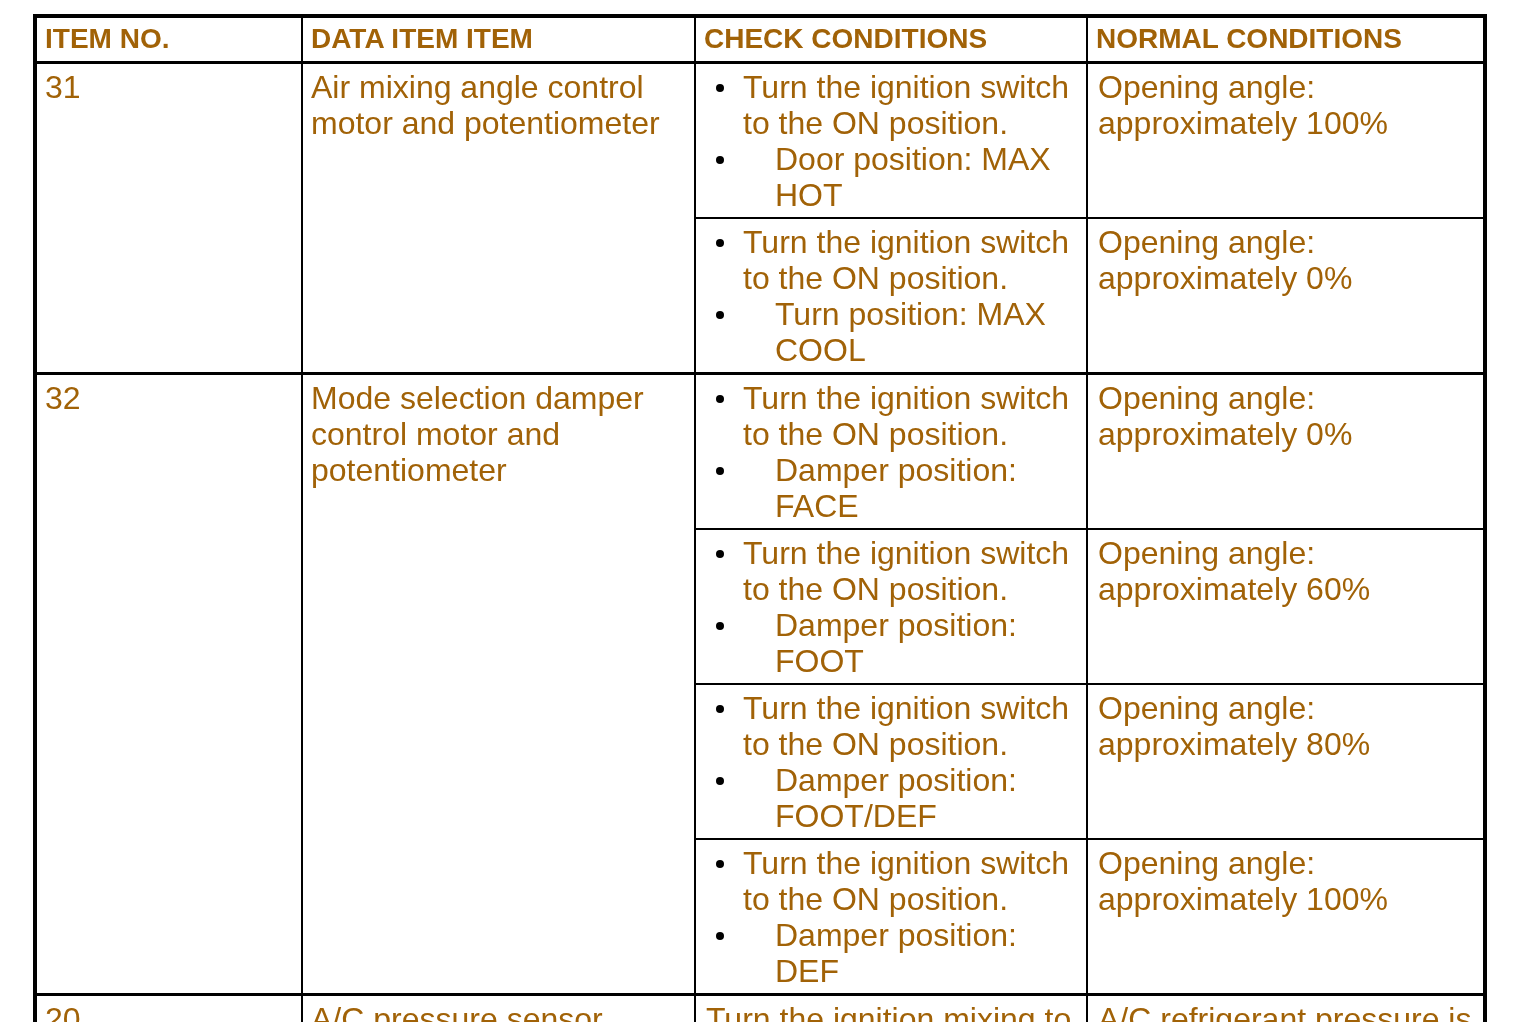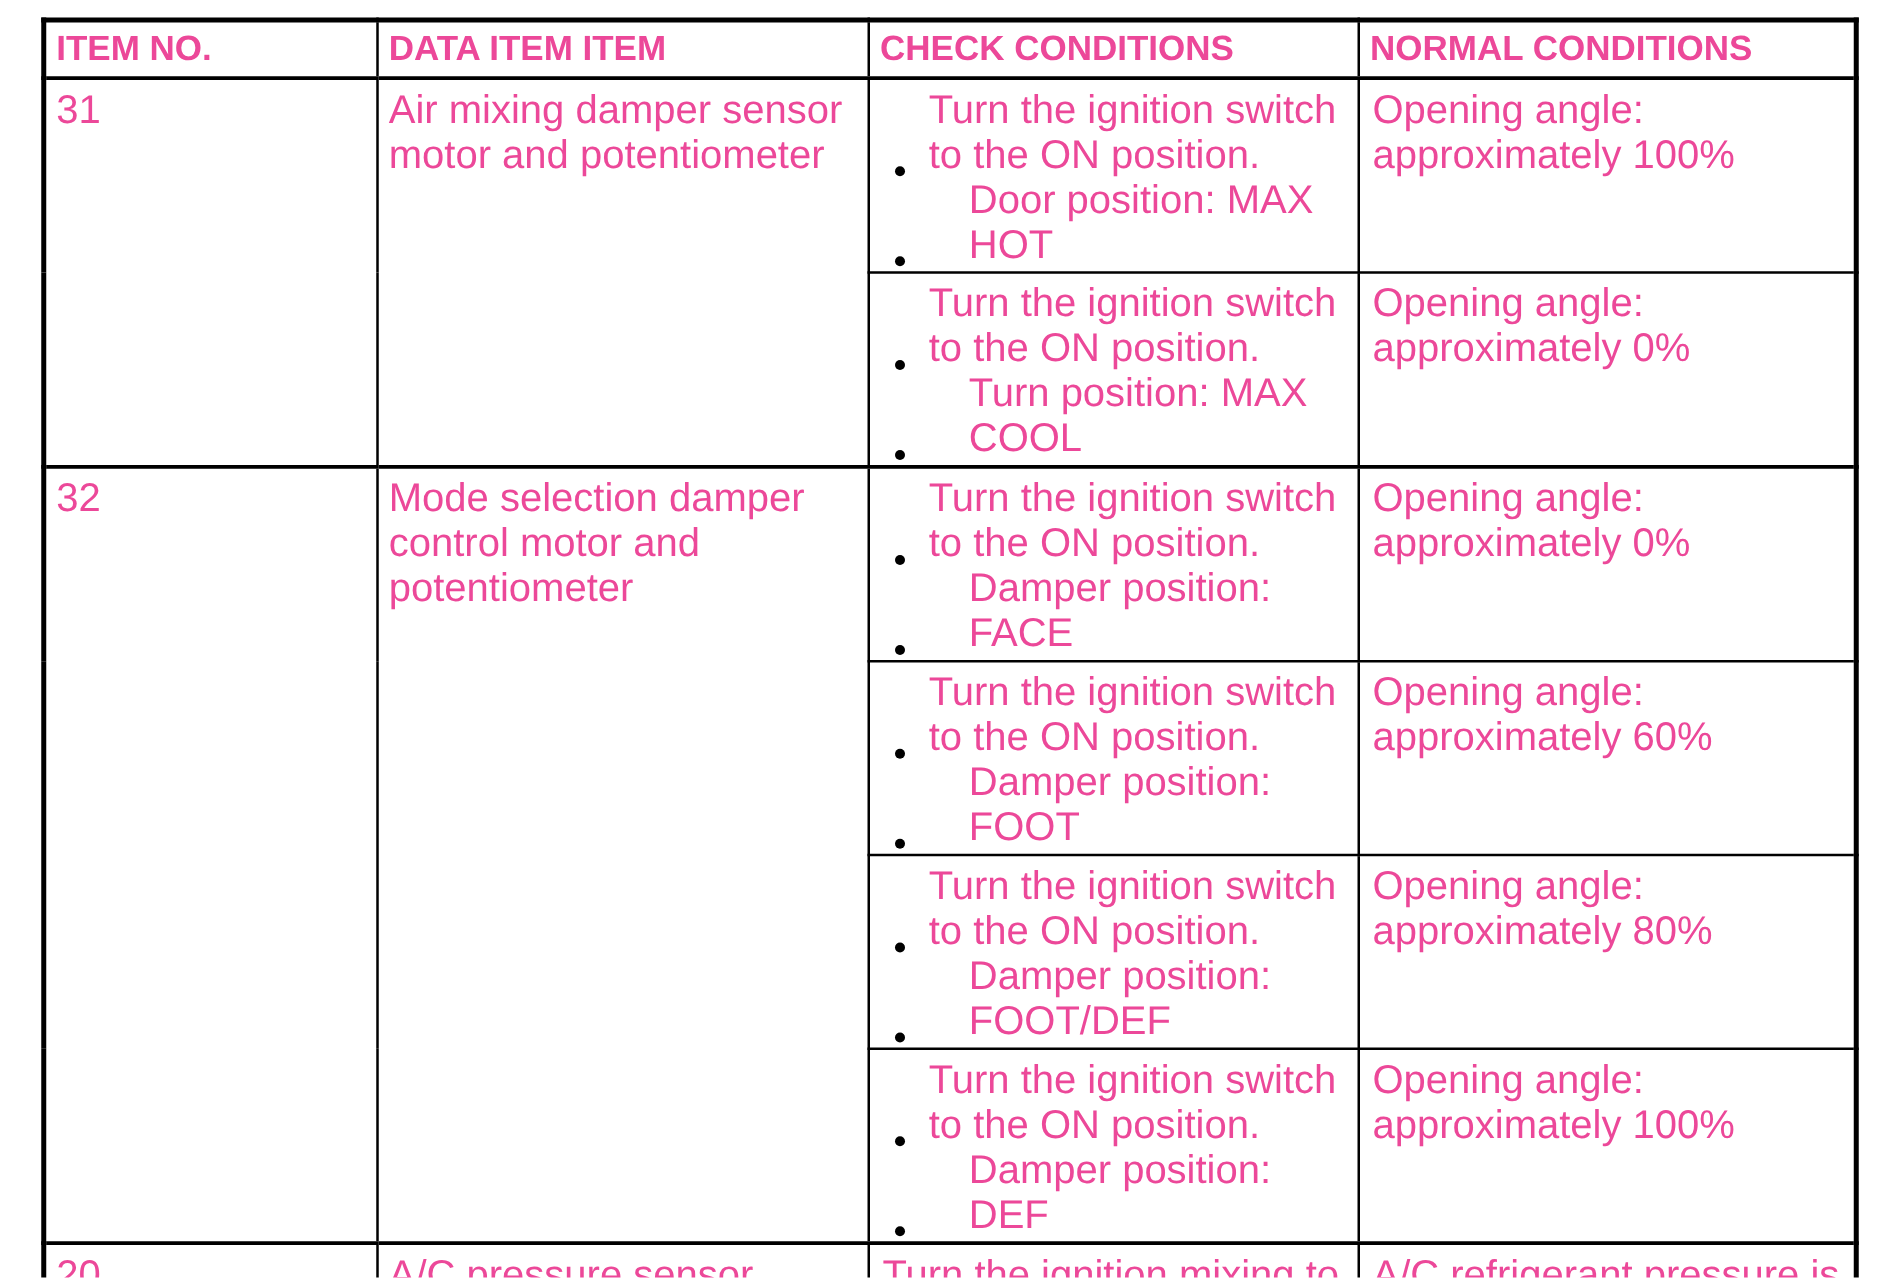--- a/index.html
+++ b/index.html
@@ -8,21 +8,21 @@
     background: #ffffff;
     width: 1520px;
     height: 1022px;
     overflow: hidden;
   }
   .page {
     position: relative;
     width: 1520px;
     height: 1022px;
     font-family: "Liberation Sans", sans-serif;
-    color: #ec4899;
+    color: #a16207;
   }
   table.data-table {
     position: absolute;
     left: 33px;
     top: 14px;
     width: 1450px;
     border-collapse: collapse;
     table-layout: fixed;
     border: 4px solid #000000;
   }
@@ -44,21 +44,21 @@
     font-size: 28px;
     font-weight: bold;
     border-bottom-width: 3px;
     padding: 3px 6px 3px 8px;
     white-space: nowrap;
   }
   tr.major td { border-top-width: 3px; }
   td.check-cell { padding: 5px 6px 4px 8px; }
   td.normal-cell { padding: 5px 6px 4px 10px; }
   .pre { white-space: pre-line; }
-  .bullet-item { display: flex; align-items: flex-end; }
+  .bullet-item { display: flex; align-items: flex-start; }
   .bullet-item + .bullet-item { margin-top: 0px; gap: 32px; }
   .dot {
     flex: 0 0 auto;
     width: 8px;
     height: 8px;
     border-radius: 50%;
     background: #000000;
     margin: 15px 0 0 12px;
   }
   .bullet-text {
@@ -82,21 +82,21 @@
         <th>ITEM NO.</th>
         <th>DATA ITEM ITEM</th>
         <th>CHECK CONDITIONS</th>
         <th>NORMAL CONDITIONS</th>
       </tr>
     </thead>
     <tbody>
 
       <tr class="major" style="height:123px;">
         <td rowspan="2" class="item-cell">31</td>
-        <td rowspan="2" class="pre">Air mixing damper sensor
+        <td rowspan="2" class="pre">Air mixing angle control
 motor and potentiometer</td>
         <td class="check-cell">
           <div class="bullet-item">
             <span class="dot"></span>
             <span class="bullet-text">Turn the ignition switch
 to the ON position.</span>
           </div>
           <div class="bullet-item">
             <span class="dot"></span>
             <span class="bullet-text">Door position: MAX HOT</span>

